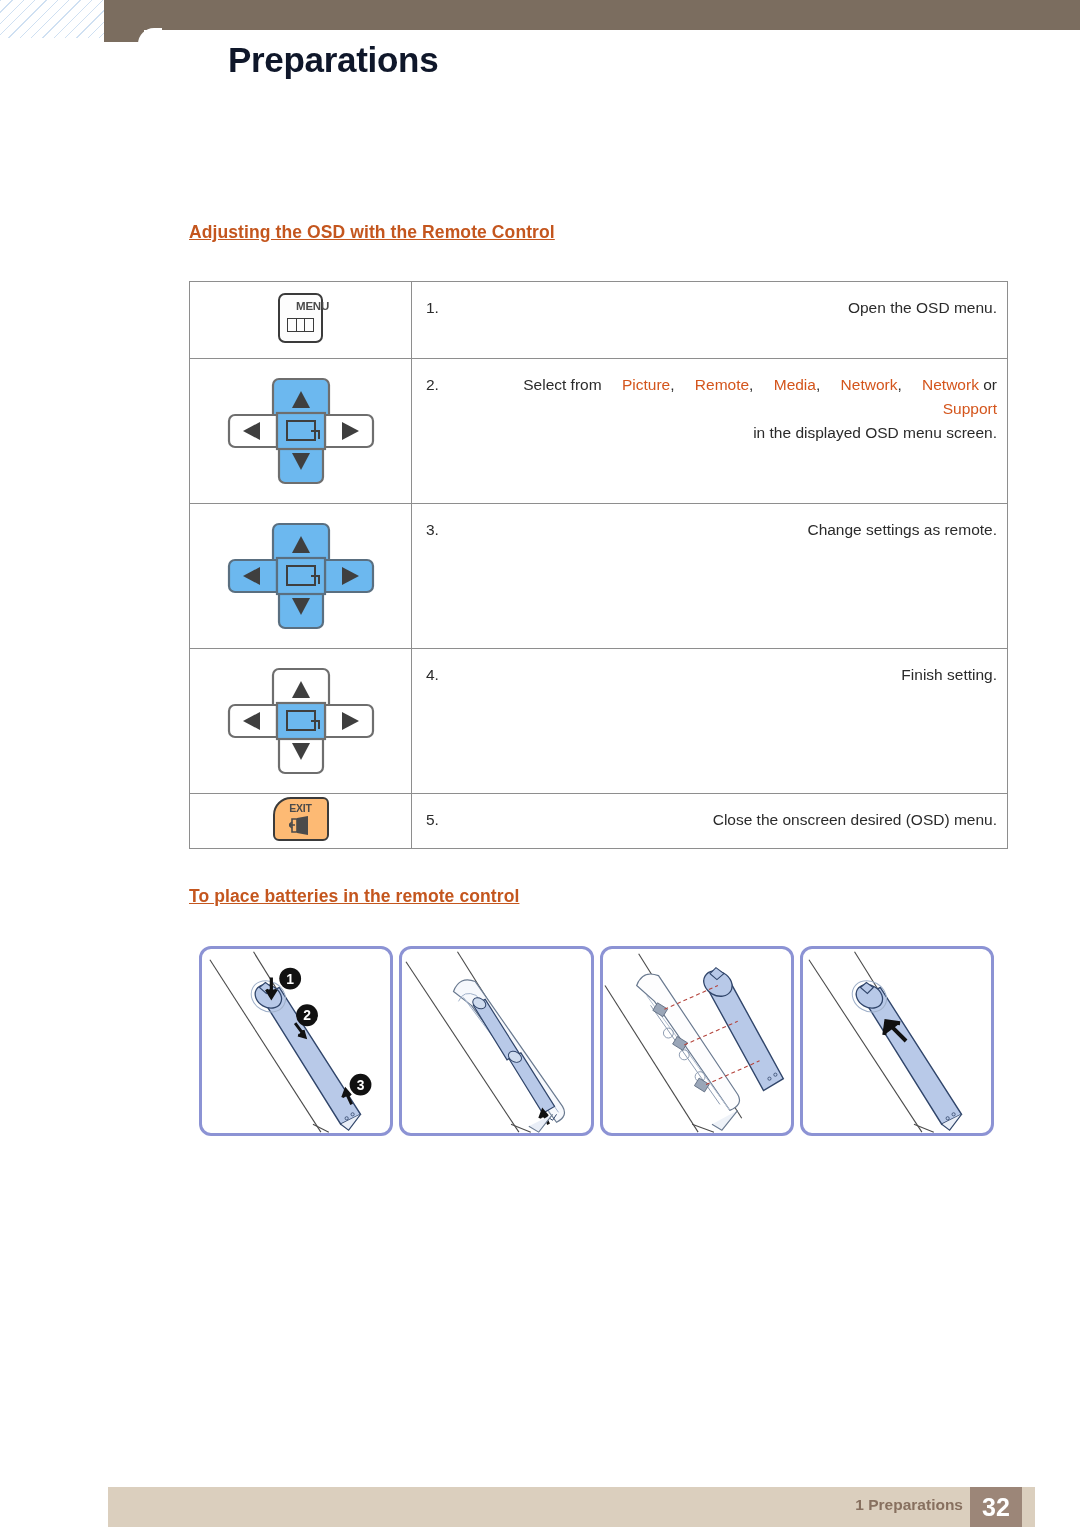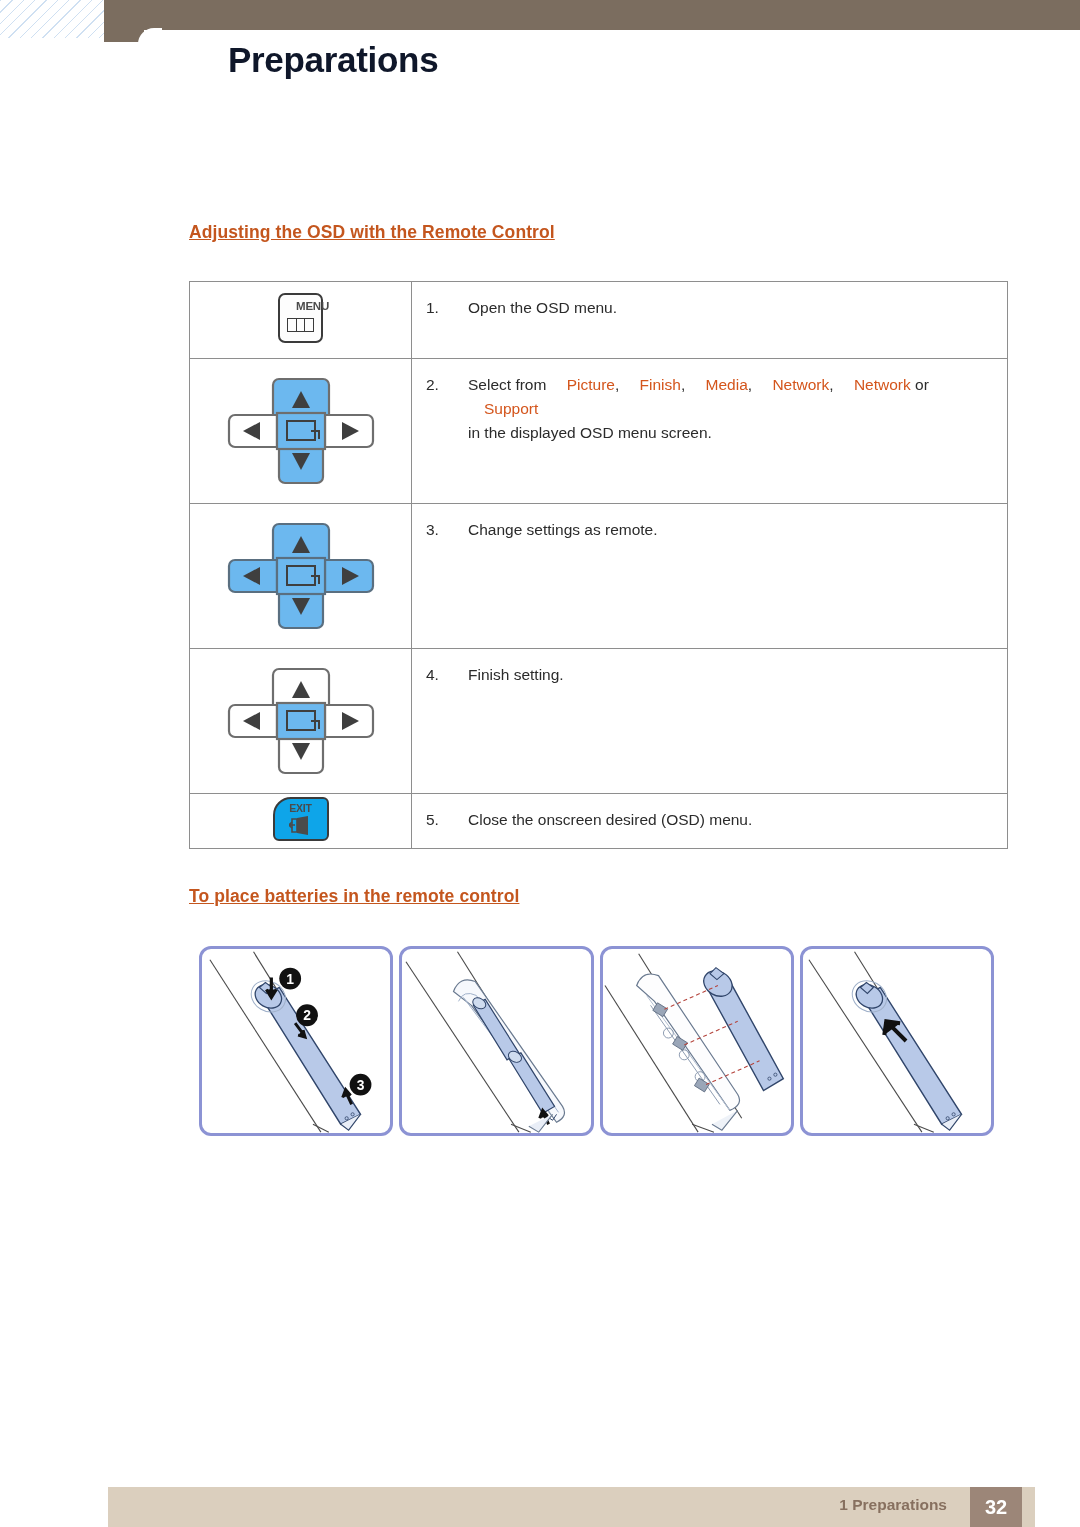--- a/index.html
+++ b/index.html
@@ -94,21 +94,21 @@
   .step-line {
     display: flex;
     font-size: 15.5px;
     color: #2b2b2b;
     line-height: 1.55;
   }
   .step-num {
     width: 42px;
     flex: 0 0 42px;
   }
-  .step-text { flex: 1; }
+  .step-text { flex: 1; text-align: right; }
   .kw { color: #d4551c; margin-left: 16px; }
 
   .r-h1 { height: 77px; }
   .r-h2 { height: 145px; }
   .r-h3 { height: 145px; }
   .r-h4 { height: 145px; }
   .r-h5 { height: 55px; }
 
   
   .menu-btn {
@@ -143,21 +143,21 @@
   }
   .menu-btn .bars i:last-child { border-right: none; }
 
   .exit-btn {
     display: inline-block;
     width: 52px;
     height: 40px;
     border: 2.5px solid #3b3b3b;
     border-radius: 6px;
     border-top-left-radius: 18px;
-    background: #0ea5e9;
+    background: #fdba74;
     position: relative;
   }
   .exit-btn .lbl {
     position: absolute;
     top: 3px; left: 0; right: 0;
     text-align: center;
     font-size: 10.5px;
     font-weight: bold;
     color: #4b4b4b;
     letter-spacing: -0.2px;
@@ -196,37 +196,37 @@
   .footer-bar {
     position: absolute;
     left: 108px;
     top: 1487px;
     width: 927px;
     height: 40px;
     background: #dbcfbe;
   }
   .footer-text-wrap {
     position: absolute;
-    left: 92px;
+    left: 108px;
     top: 1496px;
     width: 855px;
     text-align: right;
     font-size: 15.5px;
     font-weight: bold;
     color: #87705f;
   }
   .page-num-box {
     position: absolute;
     left: 970px;
     top: 1487px;
     width: 52px;
     height: 40px;
     background: #9c8678;
     color: #ffffff;
-    font-size: 20px;
+    font-size: 25px;
     font-weight: bold;
     display: flex;
     align-items: center;
     justify-content: center;
   }
 </style>
 </head>
 <body>
 
 <div class="header-stripes"></div>
@@ -291,21 +291,21 @@
             <g transform="translate(115,47)">
                 <path d="M17,9 L0,0 L0,18 Z" fill="#3f3f3f"></path>
               </g>
           </svg>
         </div>
       </td>
       <td class="text-cell">
         <div class="step-line">
           <span class="step-num">2.</span>
           <span class="step-text">
-            <span>Select from </span><span class="kw">Picture</span>, <span class="kw">Finish</span>, <span class="kw">Media</span>, <span class="kw">Network</span>, <span class="kw">Network</span><span> or </span><span class="kw">Support</span><br>
+            <span>Select from </span><span class="kw">Picture</span>, <span class="kw">Remote</span>, <span class="kw">Media</span>, <span class="kw">Network</span>, <span class="kw">Network</span><span> or </span><span class="kw">Support</span><br>
             <span>in the displayed OSD menu screen.</span>
           </span>
         </div>
       </td>
     </tr>
 
     <tr class="r-h3">
       <td class="icon-cell">
         <div class="dpad">
           <svg viewBox="0 0 148 112" width="148" height="112">

